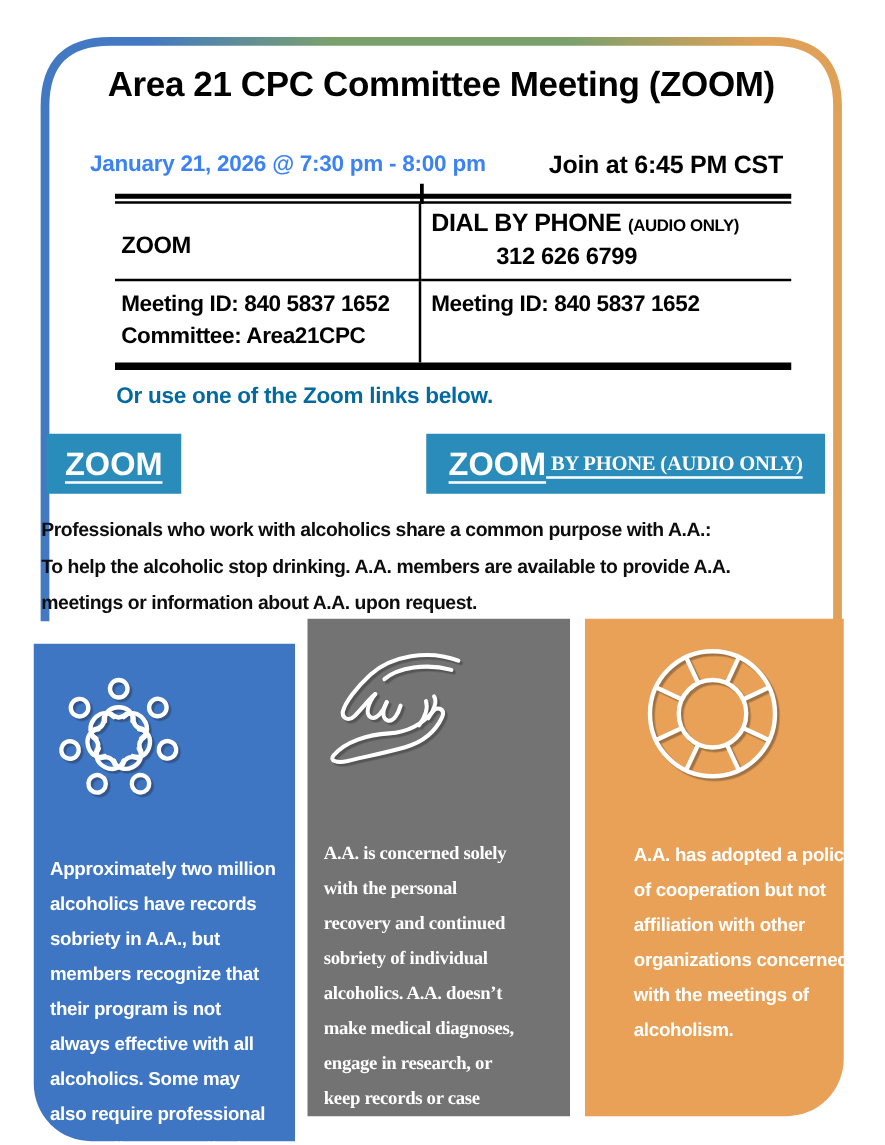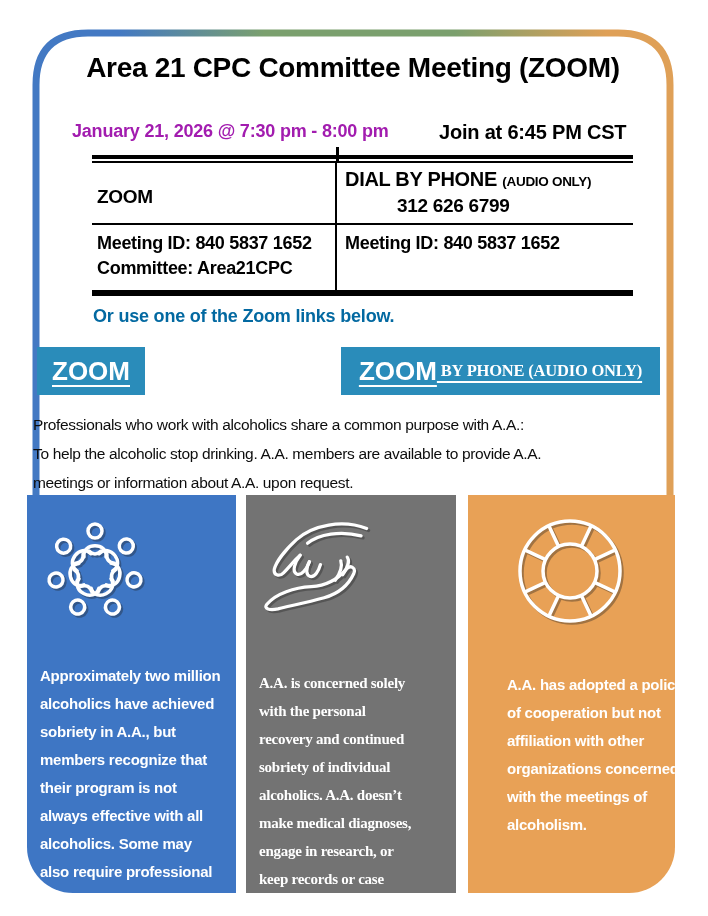--- a/index.html
+++ b/index.html
@@ -6,21 +6,21 @@
   html,body { background:#fff; }
   body { width:708px; height:916px; font-family:"Liberation Sans", sans-serif; }
   .page { position:relative; width:708px; height:916px; background:#fff; overflow:hidden; }
 
   .frame { position:absolute; left:0; top:0; pointer-events:none; }
 
   .title { position:absolute; left:36px; width:634px; top:52px; text-align:center;
            font-size:28px; font-weight:bold; letter-spacing:-0.3px; color:#000; }
 
   .date-line { position:absolute; left:72px; top:121px; font-size:18px; font-weight:bold;
-               letter-spacing:-0.2px; color:#a21caf; white-space:nowrap; }
+               letter-spacing:-0.2px; color:#3b82f6; white-space:nowrap; }
   .join-line { position:absolute; left:439px; top:121px; font-size:20px; font-weight:bold;
                letter-spacing:-0.2px; color:#000; white-space:nowrap; }
 
   .meeting-table { position:absolute; left:92px; top:155px; width:541px; letter-spacing:-0.3px; }
   .tl1 { border-top:4px solid #000; }
   .tl2 { border-top:2px solid #000; margin-top:2px; }
   .tbl-grid { display:grid; grid-template-columns:245px 1fr; border-bottom:6px solid #000; }
   .cell { font-weight:bold; font-size:18px; color:#000; }
   .c-zoom-h  { border-right:2.5px solid #000; border-bottom:2.5px solid #000; height:62px;
                padding:23px 0 0 5px; font-size:19px; }
@@ -36,26 +36,26 @@
                  letter-spacing:-0.2px; color:#0369a1; white-space:nowrap; }
 
   .btn { position:absolute; top:347px; height:48px; display:flex; align-items:center;
          justify-content:center; color:#fff; font-weight:bold; cursor:pointer;
          text-decoration:underline; text-decoration-thickness:2px; text-underline-offset:5px;
          white-space:nowrap; }
   .btn-zoom  { left:37px;  width:108px; font-size:26px; }
   .btn-phone { left:341px; width:319px; font-size:26px; }
   .btn-phone .rest { font-size:16.5px; letter-spacing:-0.2px;font-family:Liberation Serif, serif; }
 
-  .about { position:absolute; left:33px; top:410px; font-size:15.5px; font-weight:normal;
+  .about { position:absolute; left:33px; top:410px; font-size:15.5px; font-weight:bold;
            line-height:29px; letter-spacing:-0.35px; color:#0d0d0d; }
   .about div { white-space:nowrap; }
 
   .card { position:absolute; top:495px; height:398px; color:#fff; }
-  .card-blue   { left:27px;  width:209px; border-radius:0 0 0 46px; }
+  .card-blue   { left:27px;  width:209px; border-radius:0 0 0 46px;margin-top:20px; }
   .card-green  { left:246px; width:210px; }
   .card-orange { left:468px; width:207px; border-radius:0 0 46px 0; }
   .card svg { display:block; margin:16px 0 0 8px; width:120px; height:120px;
               filter:drop-shadow(2px 2px 0 rgba(30,30,30,0.35)); }
   .card-orange svg { margin-left:16px; }
   .card-text { font-weight:bold; font-size:15px; line-height:28px; letter-spacing:-0.25px;
                padding-left:13px; }
   .card-text div { white-space:nowrap; }
   .card-blue   .card-text { margin-top:31px; }
   .card-green  .card-text { margin-top:38px; }
@@ -158,21 +158,21 @@
           </g>
         <g transform="rotate(308.4 60 60)">
             <circle cx="60" cy="20" r="7"></circle>
             <path d="M49 46 C47 31 73 31 71 46"></path>
             <path d="M54 40 Q60 46 66 40"></path>
           </g>
       </g>
     </svg>
     <div class="card-text">
         <div>Approximately two million</div>
-        <div>alcoholics have achieved</div>
+        <div>alcoholics have records</div>
         <div>sobriety in A.A., but</div>
         <div>members recognize that</div>
         <div>their program is not</div>
         <div>always effective with all</div>
         <div>alcoholics. Some may</div>
         <div>also require professional</div>
         <div>counseling or medical</div>
         <div>treatment.</div>
       </div>
   </section>

